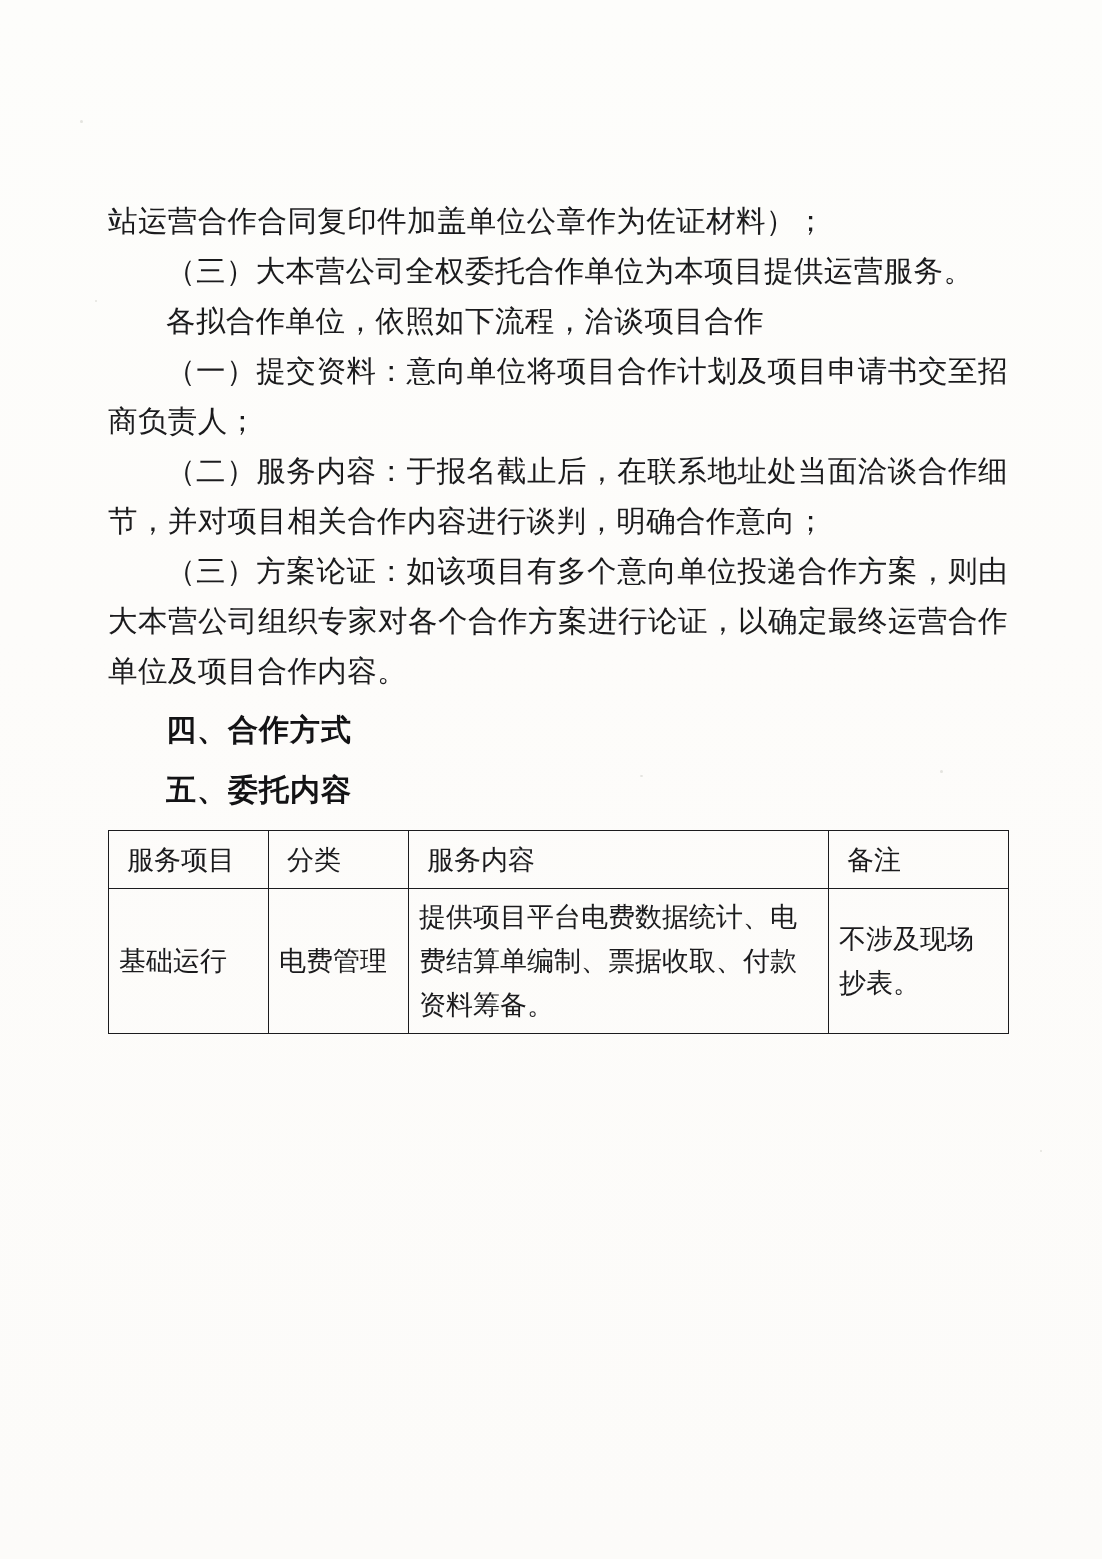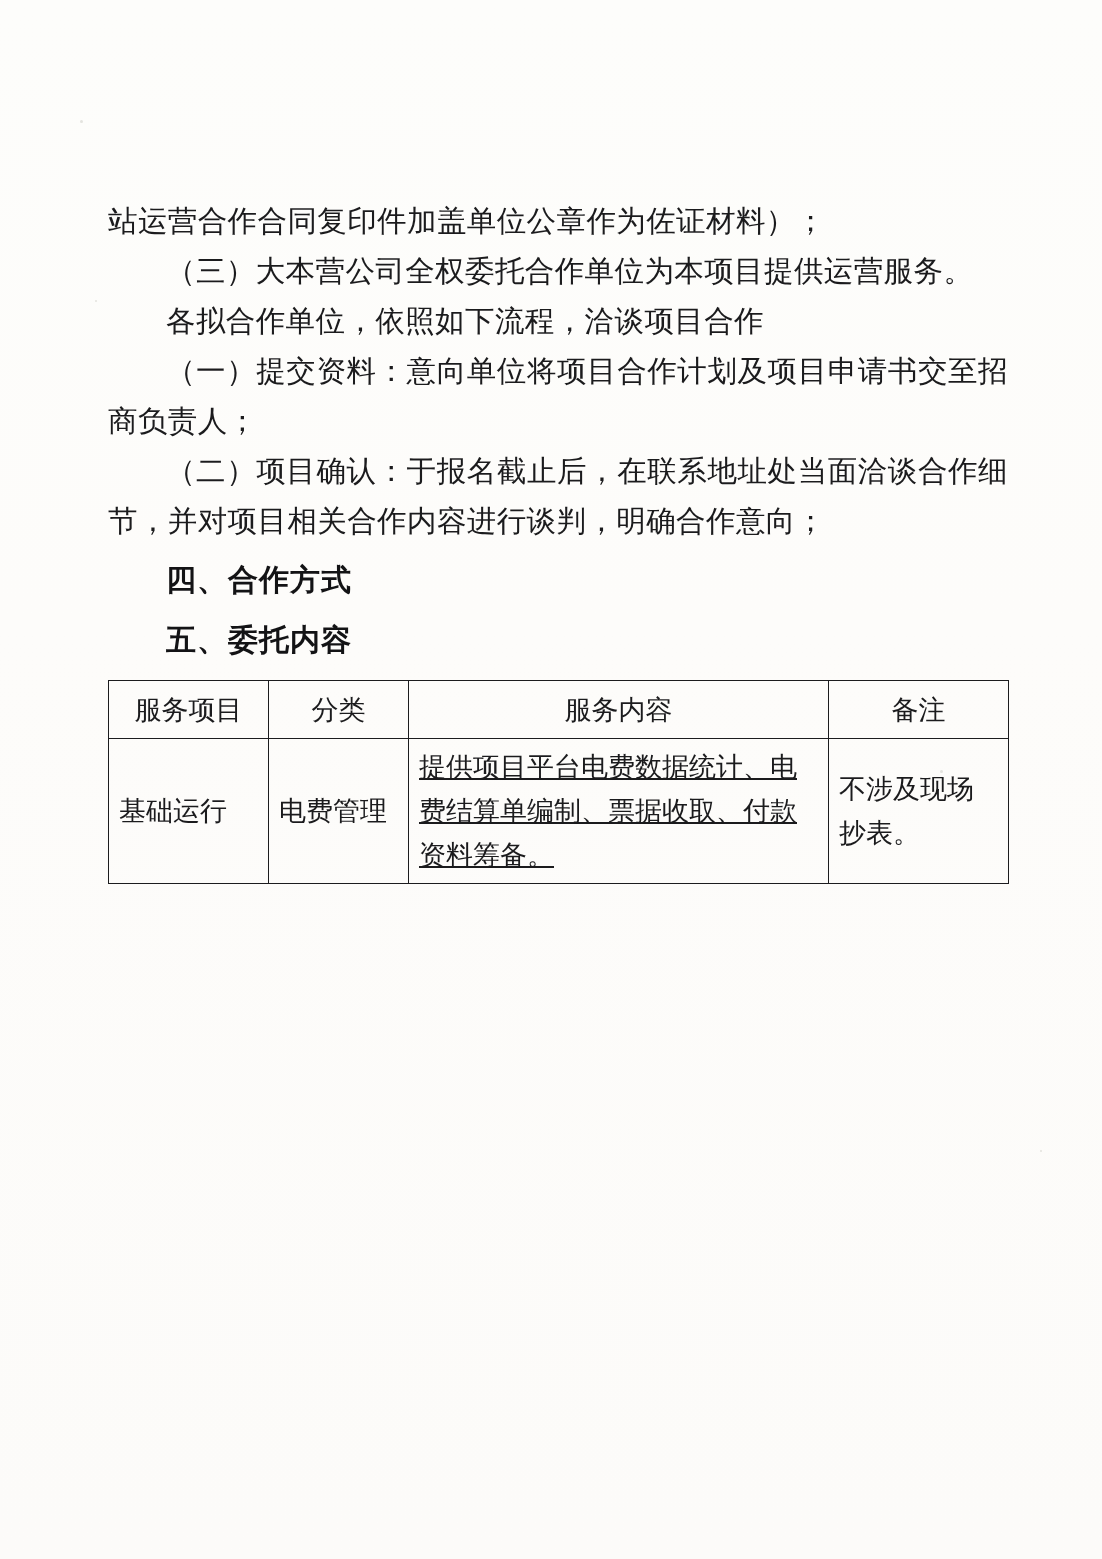--- a/index.html
+++ b/index.html
@@ -66,35 +66,34 @@
   table.svc td, table.svc th {
     border: 1.6px solid #1c1c1e;
     font-size: 27px;
     line-height: 44px;
     padding: 6px 10px;
     vertical-align: middle;
     font-weight: normal;
     color: #1b1b1d;
   }
   table.svc th {
-    text-align: center;
+    text-align: left;
     height: 58px;
-    padding: 2px 24px;
+    padding: 2px 18px;
     margin-top: 8px;
   }
   col.c1 { width: 160px; }
   col.c2 { width: 140px; }
   col.c3 { width: 420px; }
   col.c4 { width: 180px; }
   .cell-center { }
   .cell-body {
     text-align: left;
     line-height: 46px;
     padding: 10px 12px 10px 12px;
-    text-decoration: underline;
   }
   .cell-note {
     text-align: left;
     line-height: 46px;
     padding: 10px 10px;
     margin-top: 17px;
   }
   
   .speck {
     position: absolute;
@@ -118,22 +117,23 @@
 
     <p class="para">站运营合作合同复印件加盖单位公章作为佐证材料）；</p>
 
     <p class="para indent">（三）大本营公司全权委托合作单位为本项目提供运营服务。</p>
 
 
     <p class="para indent">各拟合作单位，依照如下流程，洽谈项目合作</p>
 
     <p class="para indent">（一）提交资料：意向单位将项目合作计划及项目申请书交至招商负责人；</p>
 
-    <p class="para indent">（二）项目确认：于报名截止后，在联系地址处当面洽谈合作细节，并对项目相关合作内容进行谈判，明确合作意向；</p>
+    <p class="para indent">（二）服务内容：于报名截止后，在联系地址处当面洽谈合作细节，并对项目相关合作内容进行谈判，明确合作意向；</p>
 
+    <p class="para indent">（三）方案论证：如该项目有多个意向单位投递合作方案，则由大本营公司组织专家对各个合作方案进行论证，以确定最终运营合作单位及项目合作内容。</p>
 
     <div class="gap-sm"></div>
 
     <div class="heading">四、合作方式</div>
 
 
     <div class="gap-sm"></div>
 
     <div class="heading">五、委托内容</div>
 

